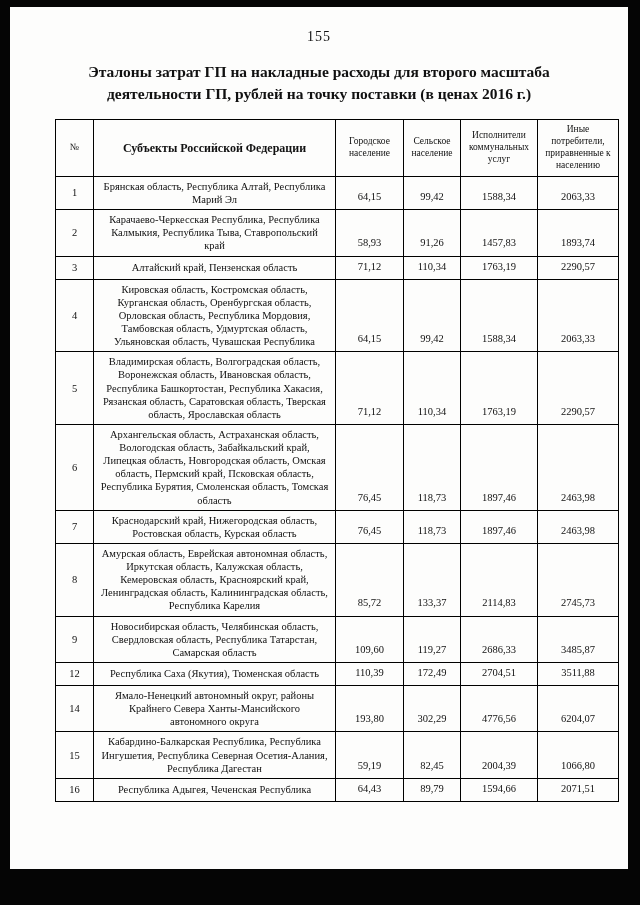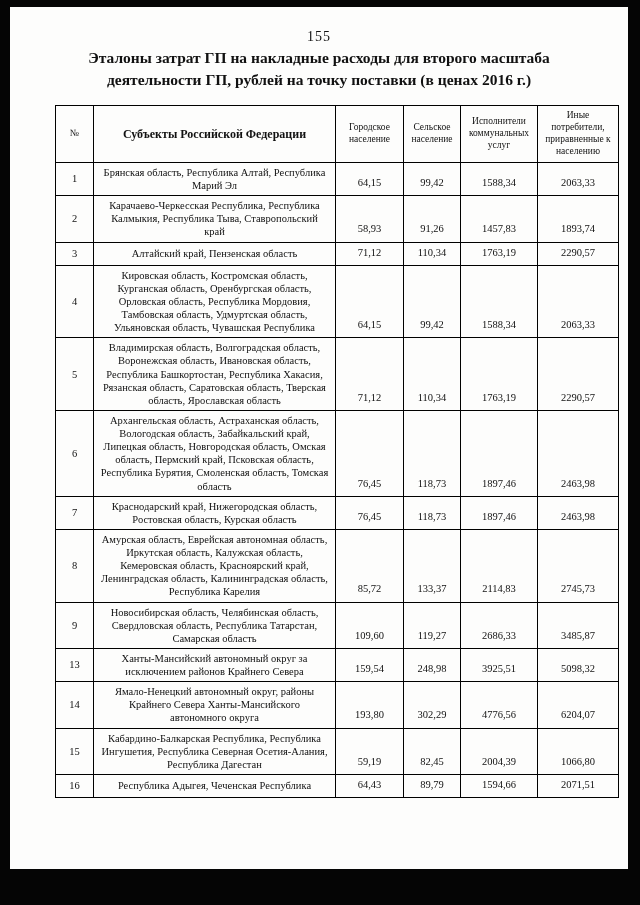--- a/index.html
+++ b/index.html
@@ -24,21 +24,21 @@
     overflow: hidden;
   }
   .page-number {
     text-align: center;
     margin-top: 22px;
     font-size: 14px;
     letter-spacing: 1px;
   }
   .doc-title {
     width: 524px;
-    margin: 2px auto 0;
+    margin: 16px auto 0;
     text-align: center;
     font-weight: bold;
     font-size: 15.5px;
     line-height: 1.4;
   }
   table.costs {
     margin: 15px 0 0 45px;
     width: 563px;
     border-collapse: collapse;
     table-layout: fixed;
@@ -170,26 +170,26 @@
           </tr>
           <tr>
             <td>9</td>
             <td class="subject">Новосибирская область, Челябинская область, Свердловская область, Республика Татарстан, Самарская область</td>
             <td class="val">109,60</td>
             <td class="val">119,27</td>
             <td class="val">2686,33</td>
             <td class="val">3485,87</td>
           </tr>
           <tr>
-            <td>13</td>
-            <td class="subject">Ханты-Мансийский автономный округ за исключением районов Крайнего Севера</td>
-            <td class="val">159,54</td>
-            <td class="val">248,98</td>
-            <td class="val">3925,51</td>
-            <td class="val">5098,32</td>
+            <td>12</td>
+            <td class="subject">Республика Саха (Якутия), Тюменская область</td>
+            <td class="val">110,39</td>
+            <td class="val">172,49</td>
+            <td class="val">2704,51</td>
+            <td class="val">3511,88</td>
           </tr>
           <tr>
             <td>14</td>
             <td class="subject">Ямало-Ненецкий автономный округ, районы Крайнего Севера Ханты-Мансийского автономного округа</td>
             <td class="val">193,80</td>
             <td class="val">302,29</td>
             <td class="val">4776,56</td>
             <td class="val">6204,07</td>
           </tr>
           <tr>

